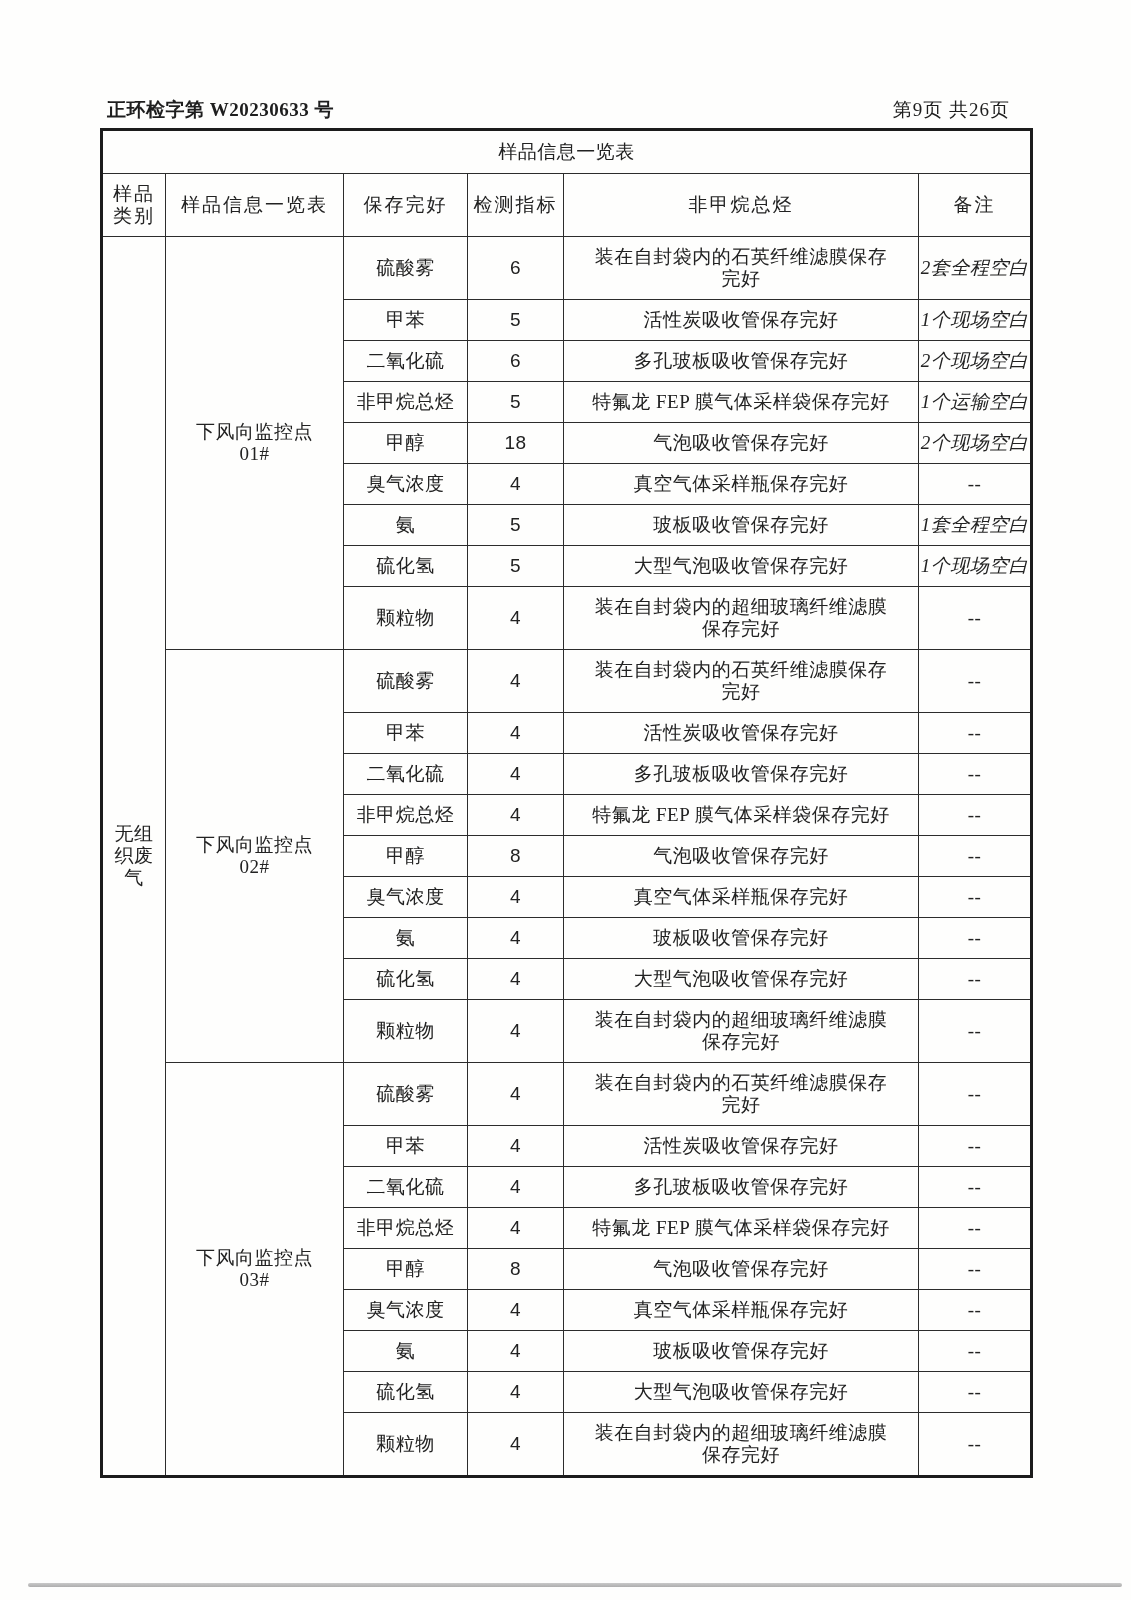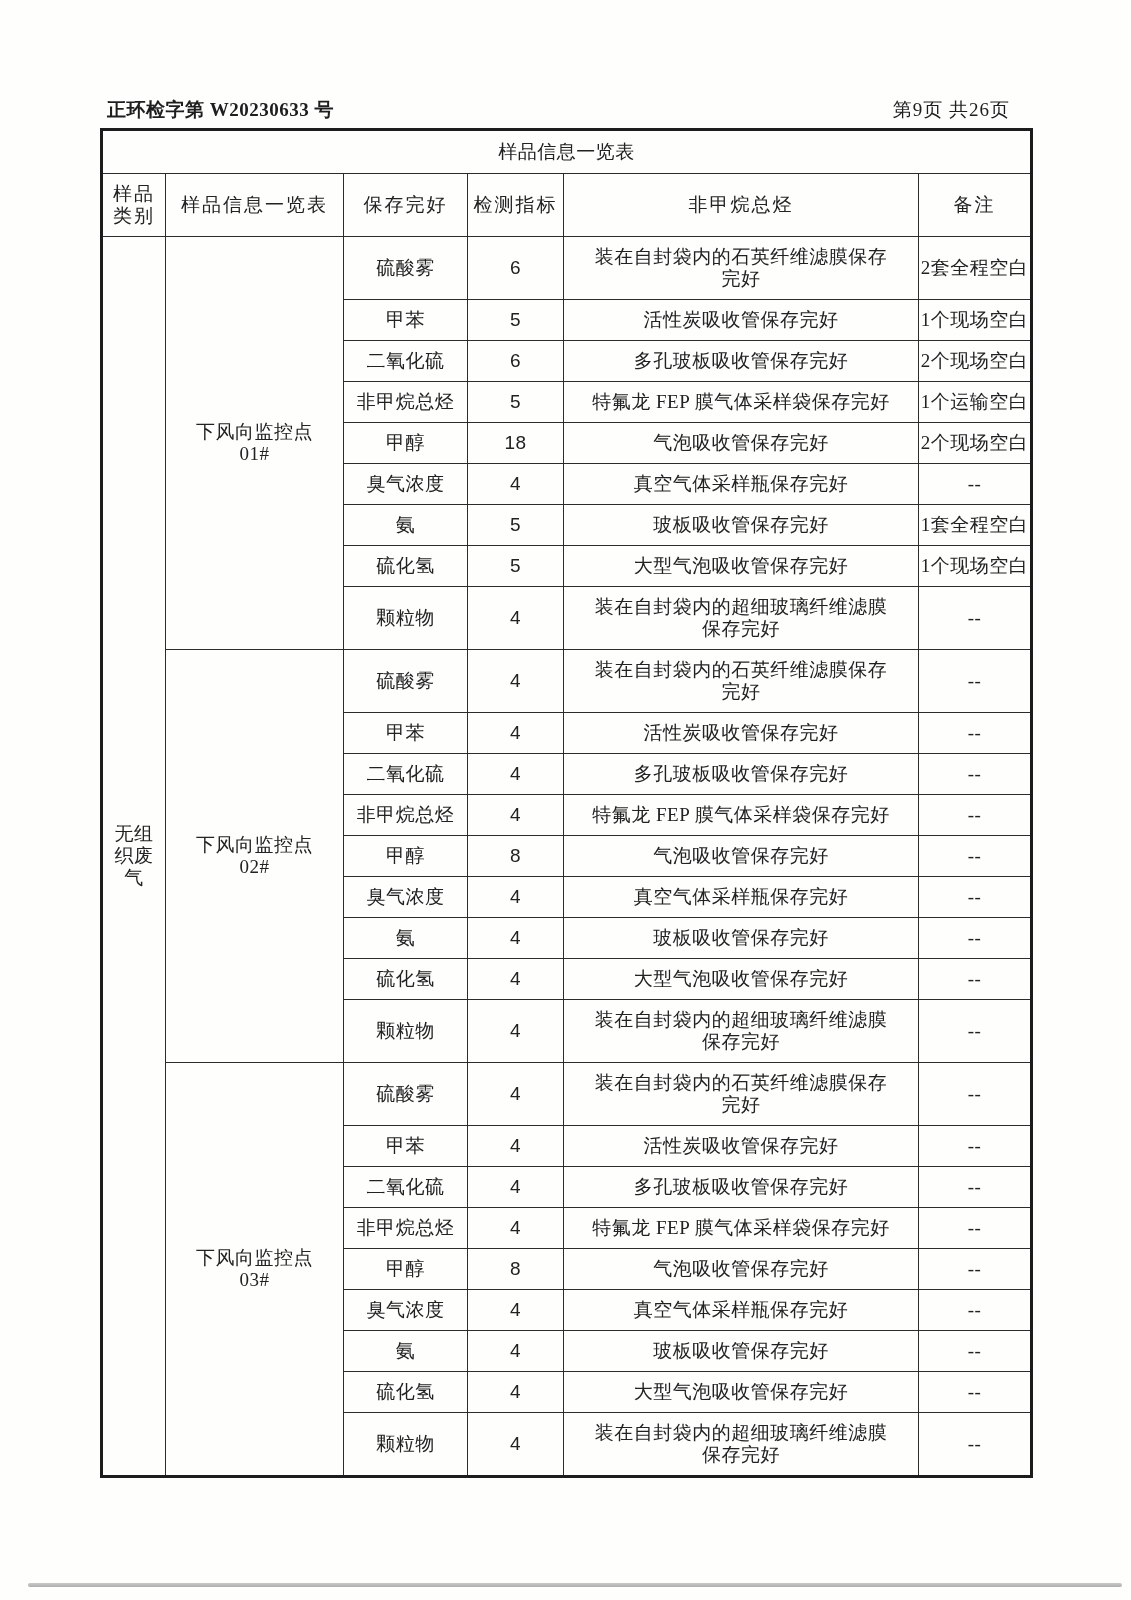--- a/index.html
+++ b/index.html
@@ -73,20 +73,21 @@
   }
   .count-cell {
     font-family: "Liberation Sans", sans-serif;
     font-size: 18px;
   }
   .remark-cell {
     white-space: nowrap;
     padding: 2px 1px !important;
     font-size: 18px;
     letter-spacing: 0;
+    font-style: italic;
   }
   .status-cell {
     letter-spacing: 0.3px;
   }
   .bottom-edge {
     position: absolute;
     top: 1583px;
     left: 28px;
     width: 1094px;
     height: 4px;

